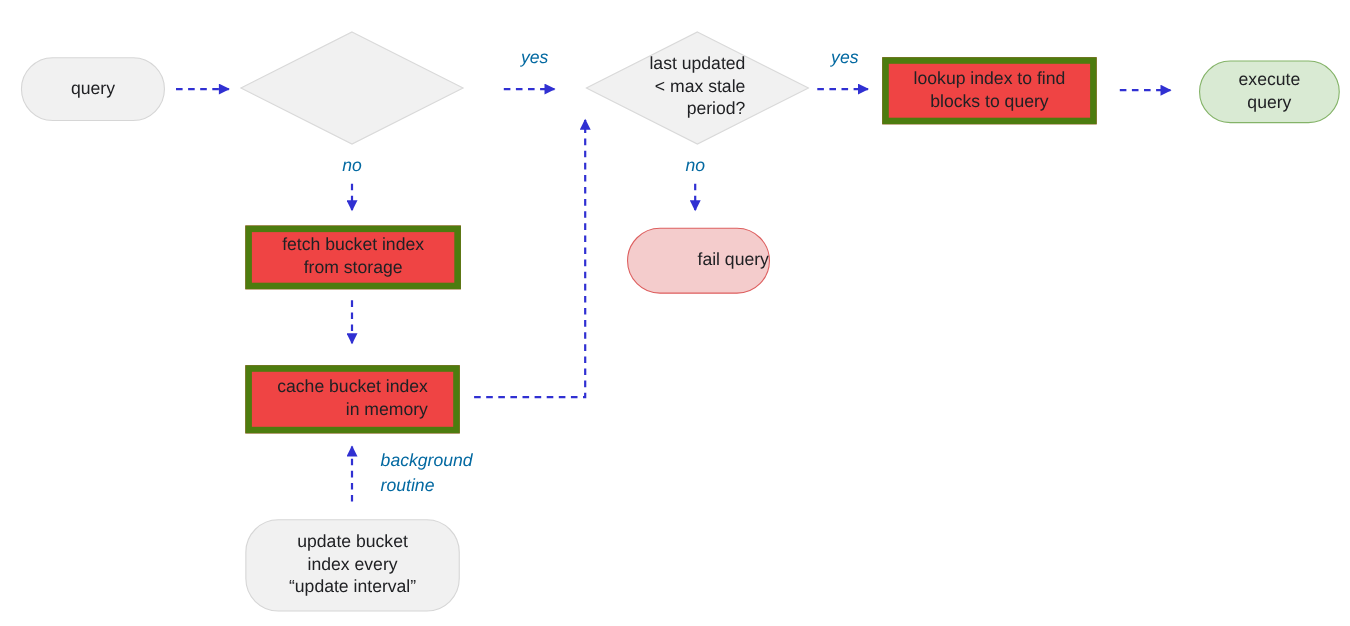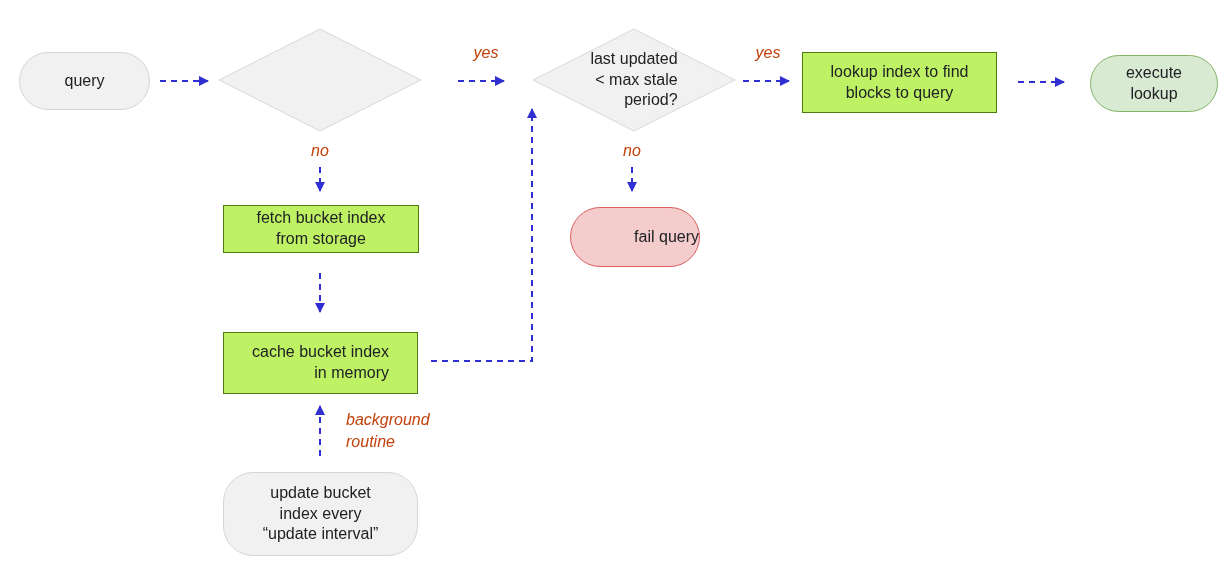--- a/index.html
+++ b/index.html
@@ -41,22 +41,22 @@
     white-space: pre-line;
     box-sizing: border-box;
     color: #202124;
   }
   .pill {
     background: #f1f1f1;
     border: 1px solid #d6d6d6;
     border-radius: 30px;
   }
   .rect {
-    background: #bef264;
-    border: 1px solid #4d7c0f;
+    background: #ef4444;
+    border: 6px solid #4d7c0f;
   }
   .pill.success {
     background: #d9ead3;
     border-color: #84b368;
   }
   .pill.failure {
     background: #f4cccc;
     border-color: #dd5f5f;
     justify-content: flex-end;
   }
@@ -73,21 +73,21 @@
   .diamond > .node-label {
     position: relative;
     z-index: 1;
   }
   .edge-label {
     position: absolute;
     font-size: 16px;
     font-style: italic;
     line-height: 1.35;
     white-space: pre-line;
-    color: #c2410c;
+    color: #0369a1;
   }
   .edge-label.centered {
     text-align: center;
   }
 </style>
 </head>
 <body>
 
 <div class="canvas">
 
@@ -127,24 +127,24 @@
 period?</span>
   </div>
 
   <div class="node rect" style="left:802px; top:52px; width:195px; height:61px;">
     <span class="node-label">lookup index to find
 blocks to query</span>
   </div>
 
   <div class="node pill success" style="left:1090px; top:55px; width:128px; height:57px;">
     <span class="node-label">execute
-lookup</span>
+query</span>
   </div>
 
-  <div class="node rect" style="left:223px; top:205px; width:196px; height:48px;">
+  <div class="node rect" style="left:223px; top:205px; width:196px; height:58px;">
     <span class="node-label">fetch bucket index
 from storage</span>
   </div>
 
   <div class="node pill failure" style="left:570px; top:207px; width:130px; height:60px;">
     <span class="node-label">fail query</span>
   </div>
 
   <div class="node rect" style="left:223px; top:332px; width:195px; height:62px;text-align:right;">
     <span class="node-label">cache bucket index

